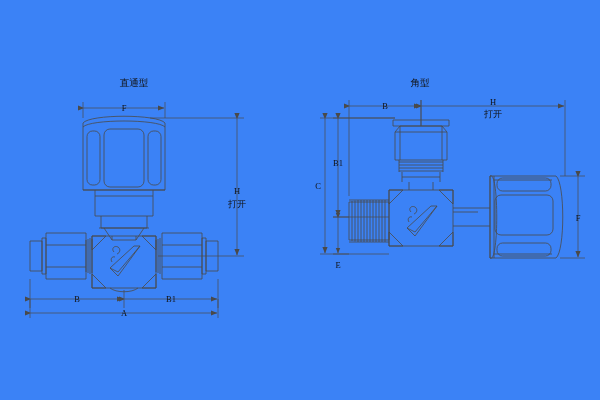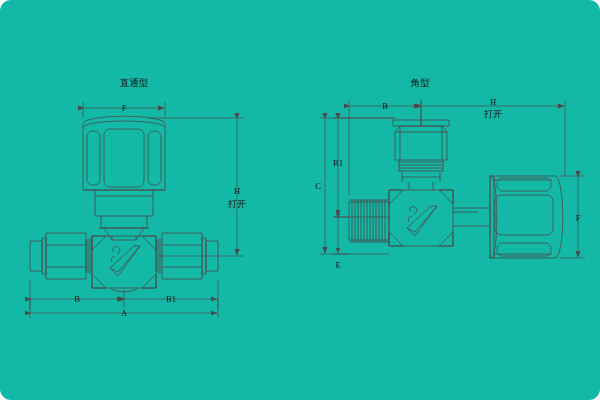--- a/index.html
+++ b/index.html
@@ -1,18 +1,18 @@
 <!DOCTYPE html>
 <html><head>
 <meta charset="utf-8">
 <style>
   html,body{margin:0;padding:0;background:#ffffff;}
   body{width:600px;height:400px;overflow:hidden;
        font-family:"Liberation Serif","DejaVu Serif",serif;color:#111;}
-  #stage{position:relative;width:600px;height:400px;background:#14b8a6;border-radius:11px;}
+  #stage{position:relative;width:600px;height:400px;background:#3b82f6;}
   svg{display:block;}
   .ttl{font-size:9.5px;font-family:"DejaVu Sans","Liberation Sans",sans-serif;}
   .dim{font-size:8.5px;font-family:"Liberation Serif","DejaVu Serif",serif;}
   .cjk{font-size:9px;font-family:"DejaVu Sans","Liberation Sans",sans-serif;}
 </style>
 </head>
 <body>
 
 <div id="stage">
 

